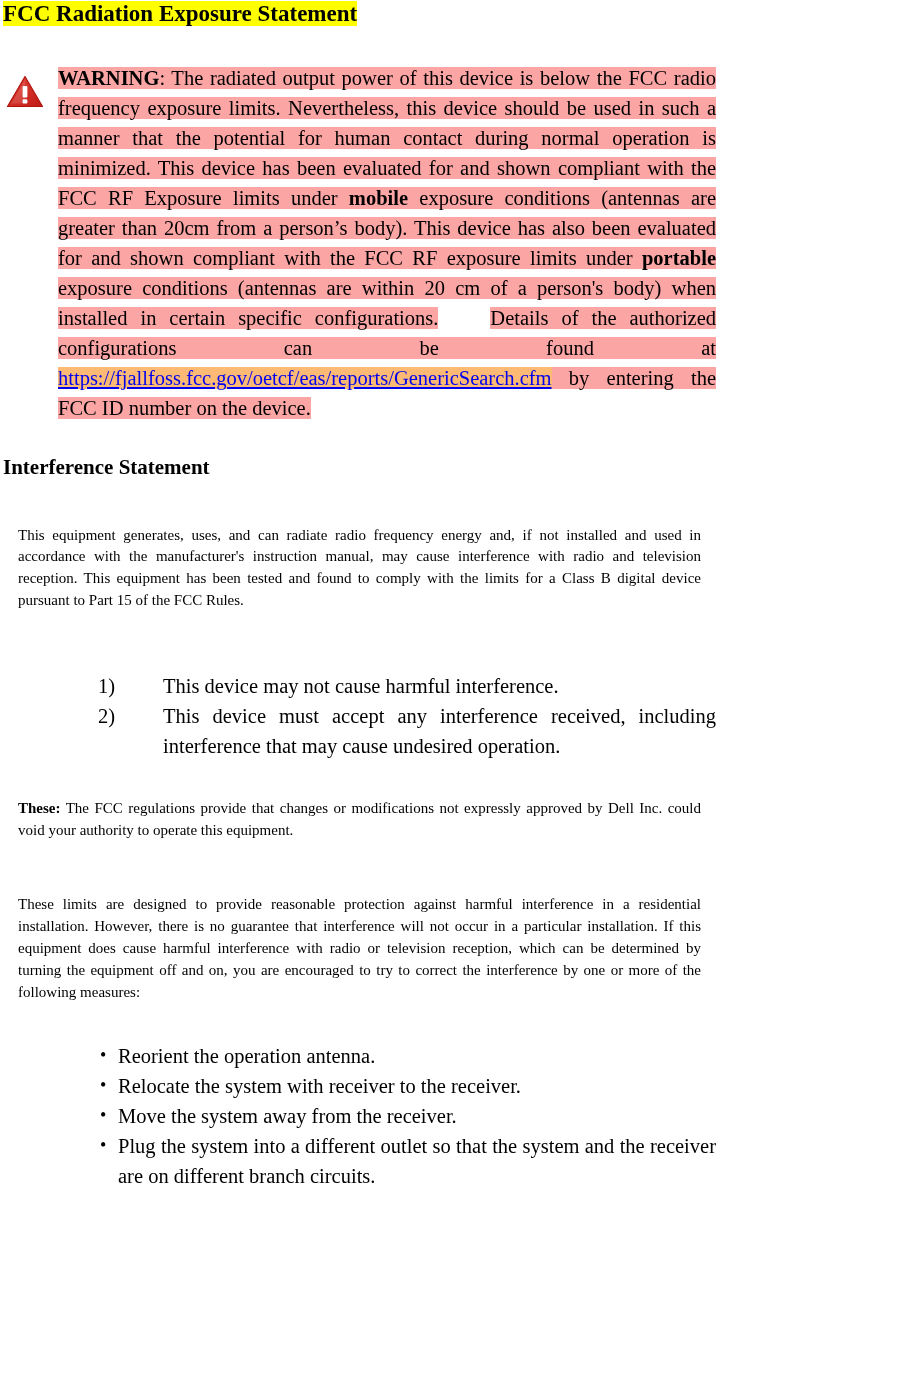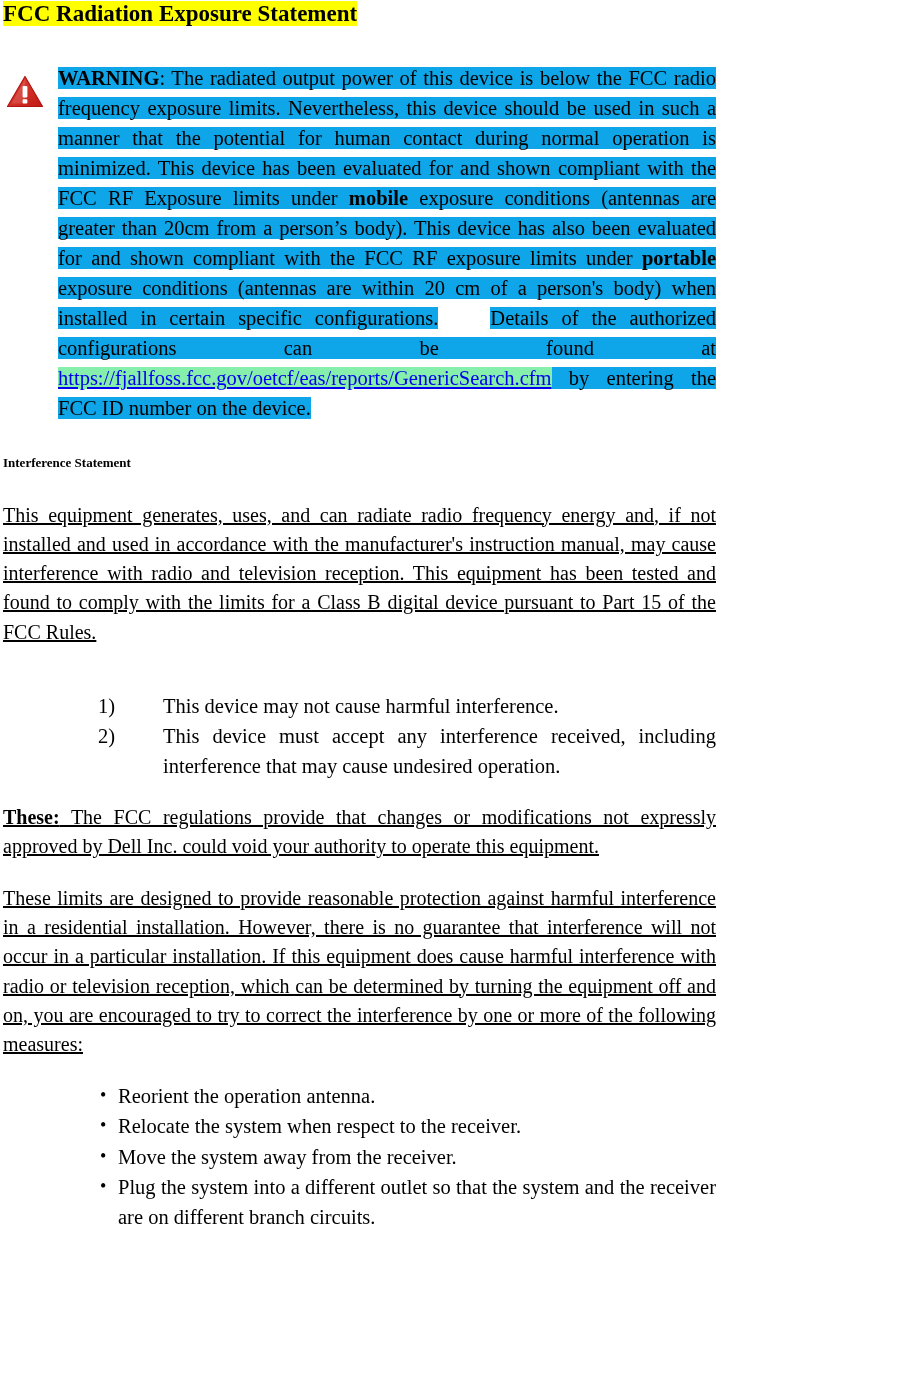--- a/index.html
+++ b/index.html
@@ -46,46 +46,45 @@
     width: 38px;
     height: 33px;
   }
   .warning-text {
     font-size: 20.5px;
     line-height: 1.465;
     text-align: justify;
     text-justify: inter-word;
     margin: 0;
   }
-  .warning-text .hl { background: #0ea5e9; }
+  .warning-text .hl { background: #fca5a5; }
   .warning-text b { font-weight: bold; }
   .warning-text .url {
     text-decoration: underline;
-    background: #86efac;
+    background: #fdba74;
     white-space: nowrap;
   }
   .gapspace { background: transparent; }
 
   
   .section-heading {
-    font-size: 13px;
+    font-size: 21px;
     font-weight: bold;
     margin: 0;
     padding: 0;
   }
 
   
   .body-para {
-    font-size: 20px;
+    font-size: 15px;
     line-height: 1.465;
     text-align: justify;
     text-justify: inter-word;
-    margin: 0;
+    margin: 15px;
     padding: 0;
-    text-decoration: underline;
   }
   .body-para b { font-weight: bold; }
 
   .spacer-sm { height: 22px; }
   .spacer-md { height: 30px; }
   .spacer-lg { height: 31px; }
 
   
   .num-list { margin: 0; padding: 0; }
   .num-item {
@@ -176,21 +175,21 @@
   <p class="body-para"><b>These:</b><span> The FCC regulations provide that changes or modifications not expressly approved by Dell Inc. could void your authority to operate this equipment.</span></p>
 
   <div class="spacer-sm"></div>
 
   <p class="body-para">These limits are designed to provide reasonable protection against harmful interference in a residential installation. However, there is no guarantee that interference will not occur in a particular installation. If this equipment does cause harmful interference with radio or television reception, which can be determined by turning the equipment off and on, you are encouraged to try to correct the interference by one or more of the following measures:</p>
 
   <div class="spacer-sm"></div>
 
   <div class="bullet-list">
     <p class="bullet-item"><span class="bullet">•</span><span class="no-justify">Reorient the operation antenna.</span></p>
-    <p class="bullet-item"><span class="bullet">•</span><span class="no-justify">Relocate the system when respect to the receiver.</span></p>
+    <p class="bullet-item"><span class="bullet">•</span><span class="no-justify">Relocate the system with receiver to the receiver.</span></p>
     <p class="bullet-item"><span class="bullet">•</span><span class="no-justify">Move the system away from the receiver.</span></p>
     <p class="bullet-item"><span class="bullet">•</span><span>Plug the system into a different outlet so that the system and the receiver are on different branch circuits.</span></p>
   </div>
 
   <div class="spacer-sm"></div>
 
 
 </div>
 
 </body></html>

